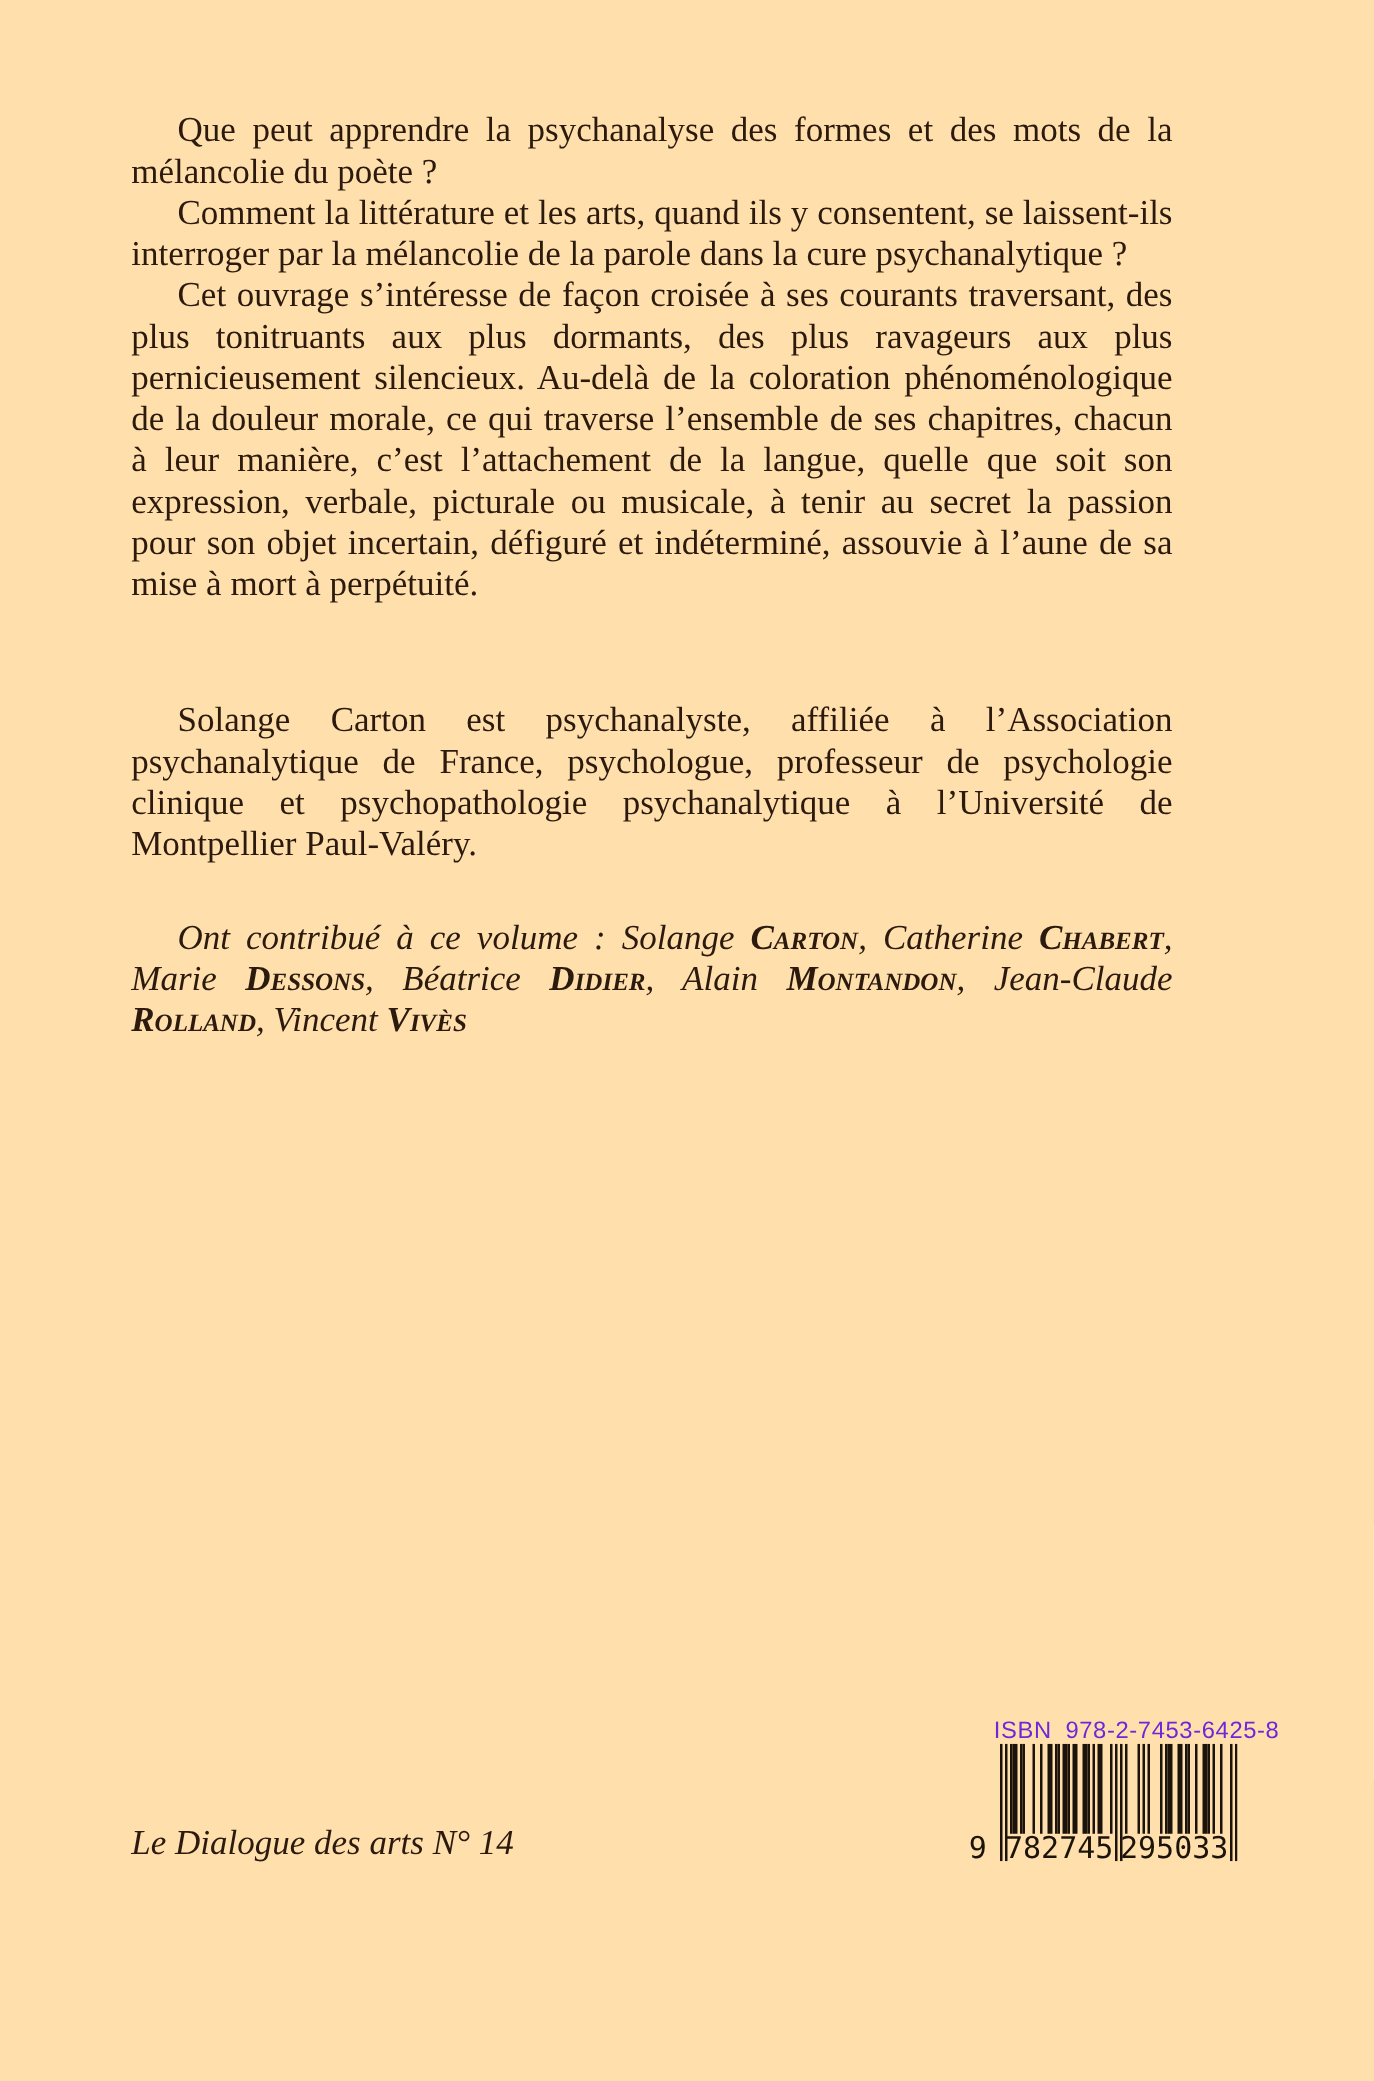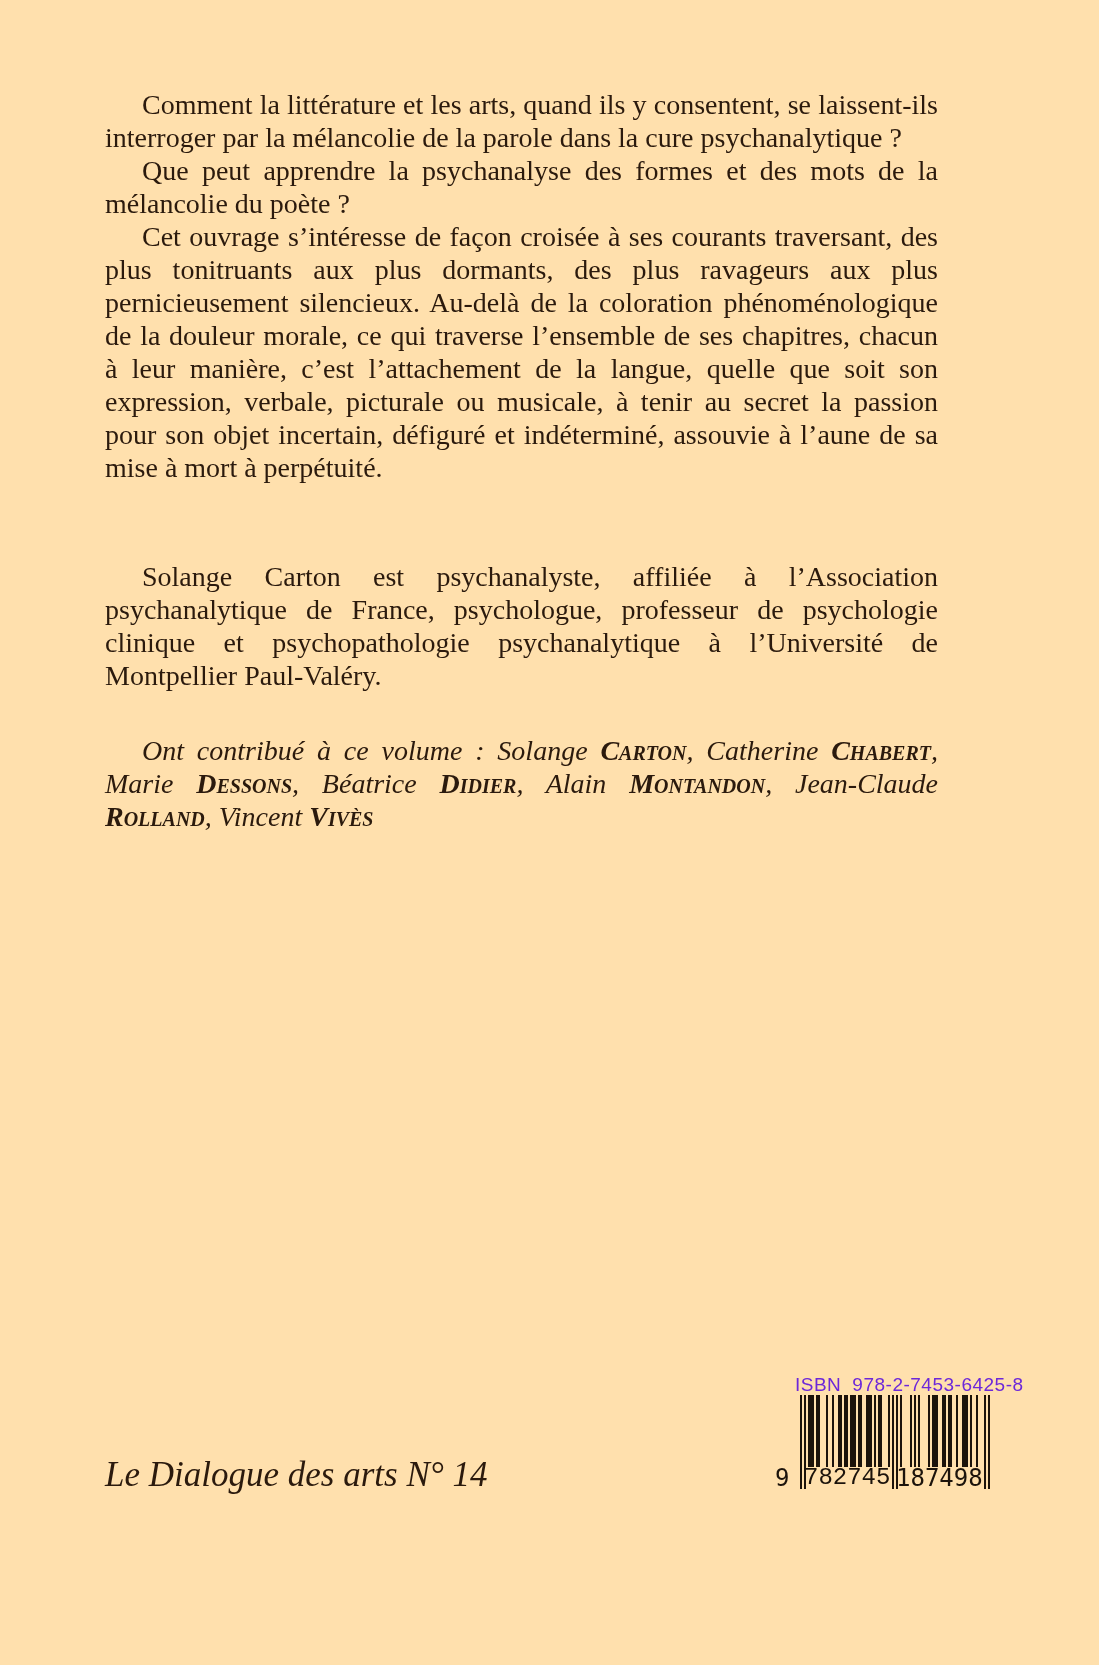--- a/index.html
+++ b/index.html
@@ -59,39 +59,39 @@
     top: 21px;
   }
   .bc-digit {
     position: absolute;
     top: 90px;
     font-family: "DejaVu Sans Mono", monospace;
     font-size: 24px;
     color: #1c130b;
   }
   .d-lead  { left: 0; }
-  .d-left  { left: 29px;  width: 86px; text-align: center; font-family: Liberation Mono, monospace; }
+  .d-left  { left: 29px;  width: 86px; text-align: center; }
   .d-right { left: 121px; width: 86px; text-align: center; }
   .series {
     position: absolute;
     left: 105px;
     top: 1458px;
     font-style: italic;
-    font-size: 35px;
+    font-size: 28px;
     line-height: 33px;
   }
 </style>
 </head>
 <body>
 
 <div class="page">
 
   <div class="text-block">
+    <p>Que peut apprendre la psychanalyse des formes et des mots de la mélancolie du poète ?</p>
     <p>Comment la littérature et les arts, quand ils y consentent, se laissent-ils interroger par la mélancolie de la parole dans la cure psychanalytique ?</p>
-    <p>Que peut apprendre la psychanalyse des formes et des mots de la mélancolie du poète ?</p>
     <p>Cet ouvrage s’intéresse de façon croisée à ses courants traversant, des plus tonitruants aux plus dormants, des plus ravageurs aux plus pernicieusement silencieux. Au-delà de la coloration phénoménologique de la douleur morale, ce qui traverse l’ensemble de ses chapitres, chacun à leur manière, c’est l’attachement de la langue, quelle que soit son expression, verbale, picturale ou musicale, à tenir au secret la passion pour son objet incertain, défiguré et indéterminé, assouvie à l’aune de sa mise à mort à perpétuité.</p>
 
     <p class="bio">Solange Carton est psychanalyste, affiliée à l’Association psychanalytique de France, psychologue, professeur de psychologie clinique et psychopathologie psychanalytique à l’Université de Montpellier Paul-Valéry.</p>
 
     <p class="contributors"><span>Ont contribué à ce volume : </span><span>Solange </span><span class="sc">Carton</span><span>, </span><span>Catherine </span><span class="sc">Chabert</span><span>, </span><span>Marie </span><span class="sc">Dessons</span><span>, </span><span>Béatrice </span><span class="sc">Didier</span><span>, </span><span>Alain </span><span class="sc">Montandon</span><span>, </span><span>Jean-Claude </span><span class="sc">Rolland</span><span>, </span><span>Vincent </span><span class="sc">Vivès</span></p>
   </div>
 
   <div class="barcode">
     <div class="isbn-line"><span class="isbn-label">ISBN</span><span>978-2-7453-6425-8</span></div>
     <svg class="bars" width="190" height="94" viewBox="0 0 190 94">
@@ -138,18 +138,18 @@
         <rect x="162" y="0" width="2" height="72" fill="#1c130b"></rect>
         <rect x="164" y="0" width="2" height="72" fill="#1c130b"></rect>
         <rect x="166" y="0" width="2" height="72" fill="#1c130b"></rect>
         <rect x="170" y="0" width="2" height="72" fill="#1c130b"></rect>
         <rect x="176" y="0" width="2" height="72" fill="#1c130b"></rect>
         <rect x="184" y="0" width="2" height="94" fill="#1c130b"></rect>
         <rect x="188" y="0" width="2" height="94" fill="#1c130b"></rect>
       </svg>
     <span class="bc-digit d-lead">9</span>
     <span class="bc-digit d-left">782745</span>
-    <span class="bc-digit d-right">187498</span>
+    <span class="bc-digit d-right">295033</span>
   </div>
 
   <div class="series">Le Dialogue des arts N° 14</div>
 
 </div>
 
 </body></html>

